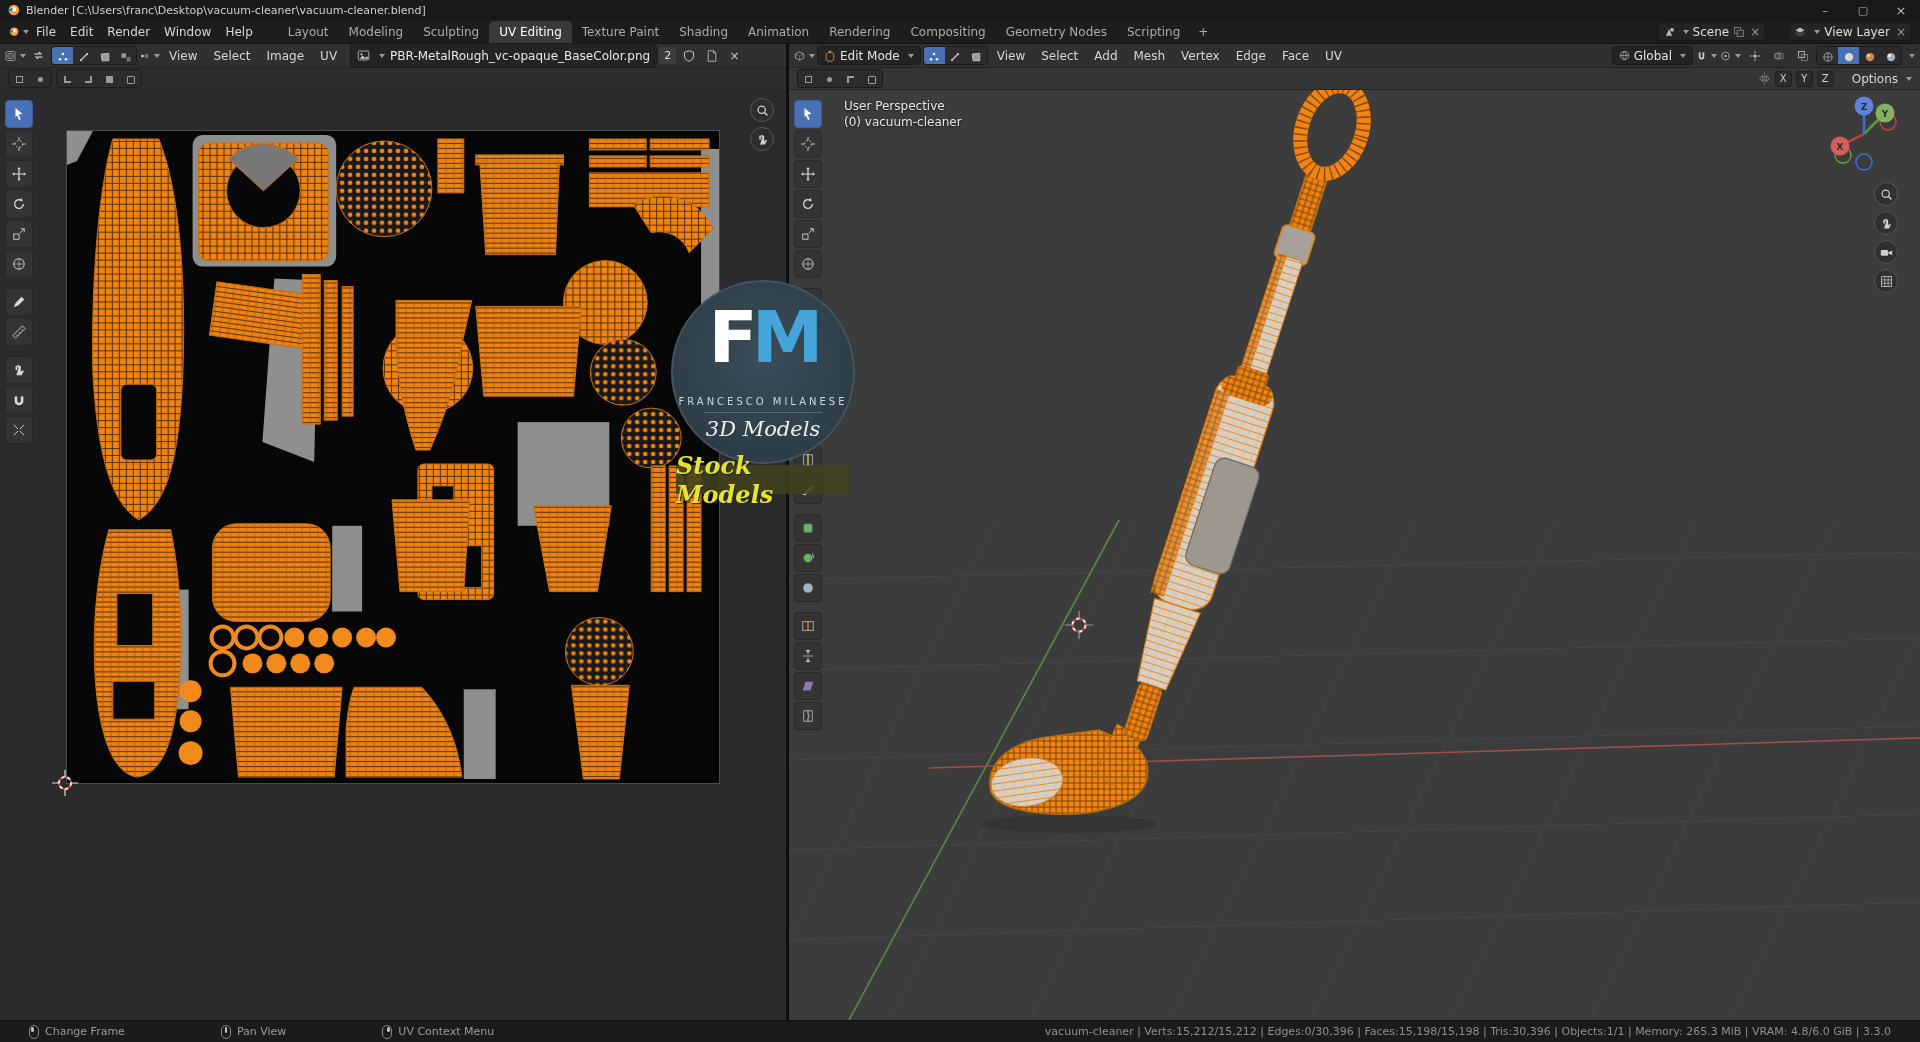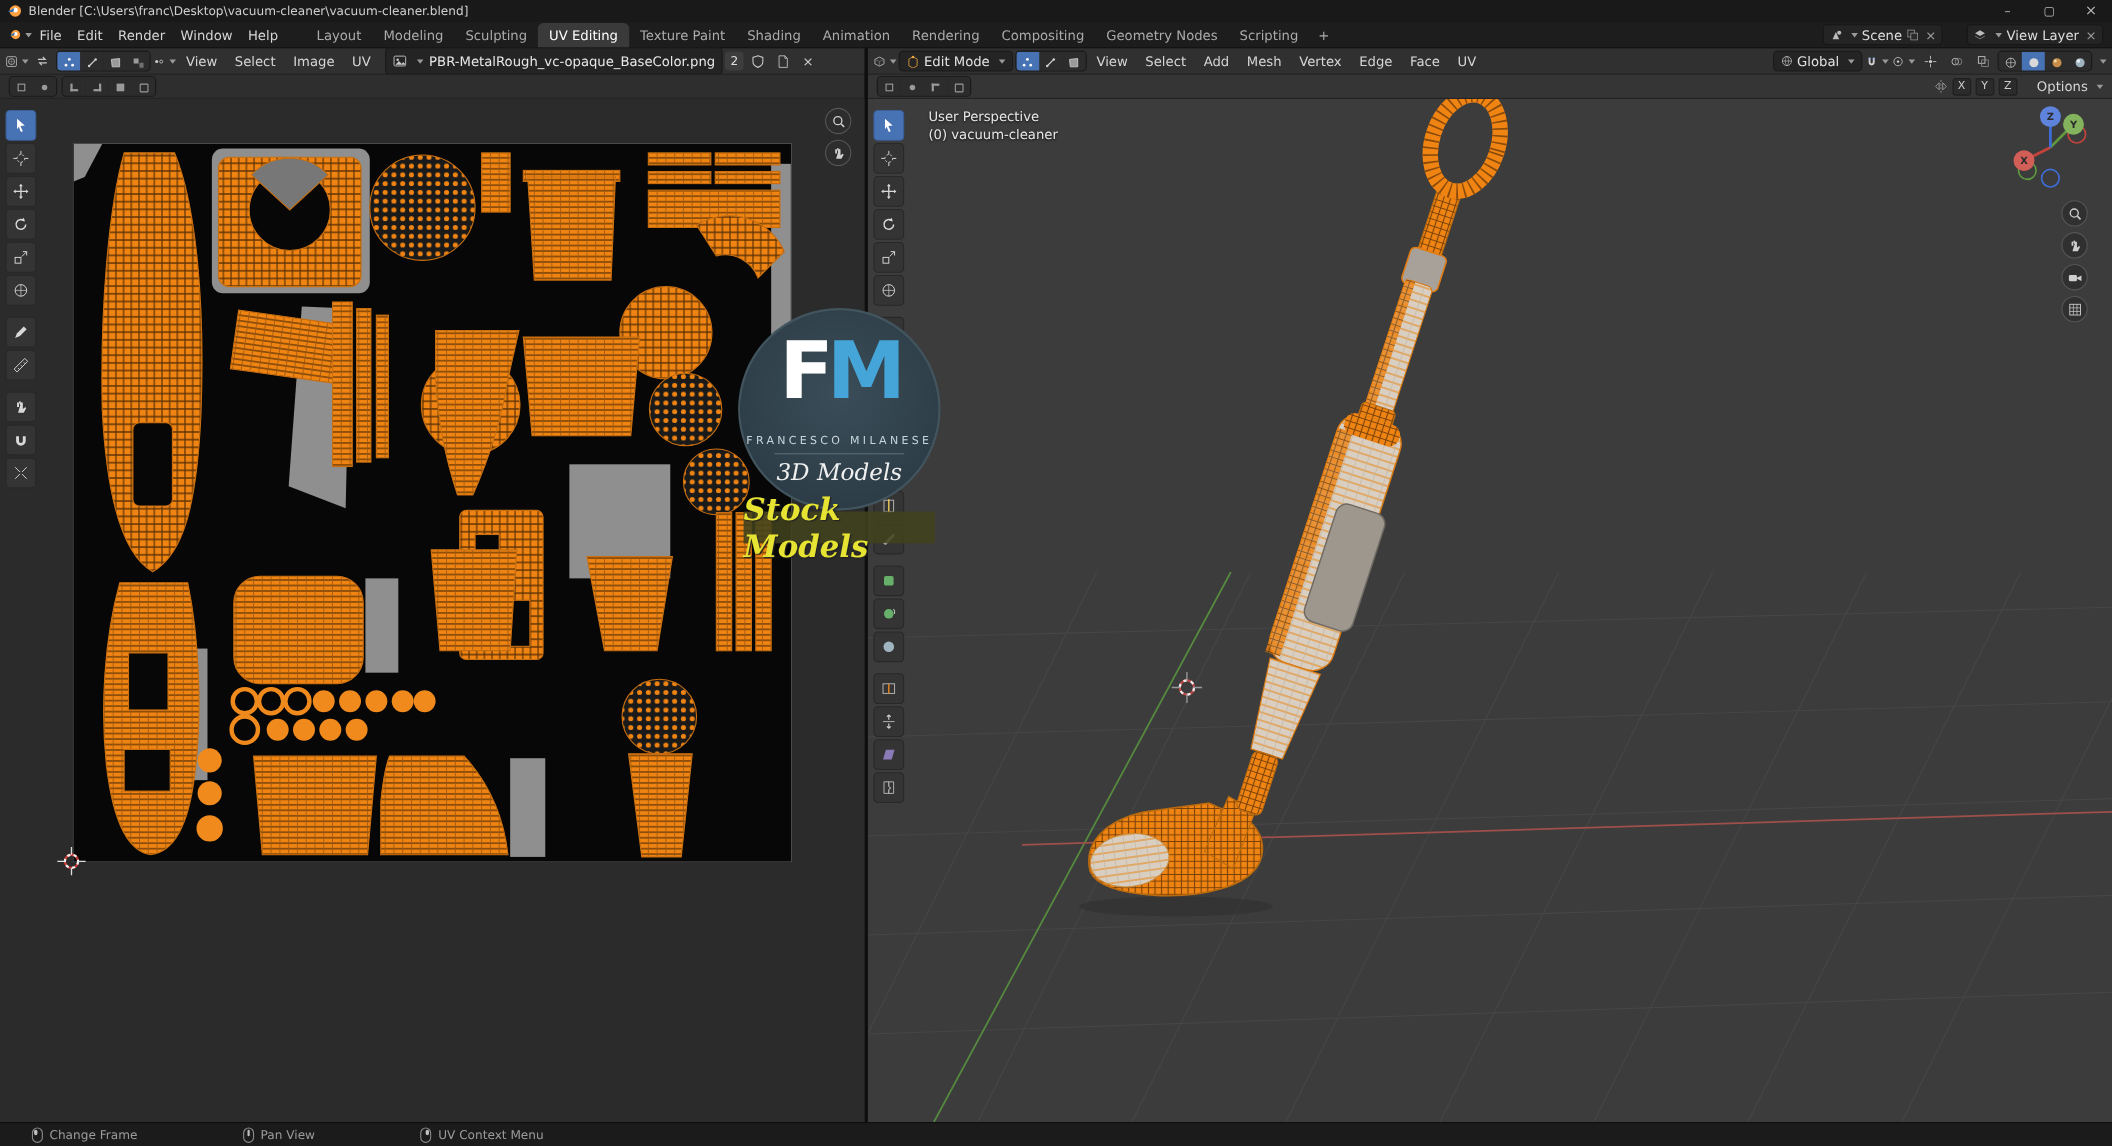--- a/index.html
+++ b/index.html
@@ -66,21 +66,21 @@
   .wm{position:absolute;left:671px;top:236px;width:184px;height:184px;border-radius:50%;
       background:radial-gradient(circle at 50% 42%, #3a4d58 0%, #2e3e48 70%, #273640 100%);
       border:2px solid #42555f;z-index:20;display:flex;flex-direction:column;align-items:center;justify-content:center}
   .wm-fm{font-size:72px;font-weight:bold;line-height:78px;letter-spacing:-6px;margin-top:-6px}
   .wm-f{color:#fff}.wm-m{color:#45a5d8}
   .wm-name{font-size:10px;letter-spacing:3px;color:#c9d5db;margin-top:20px;white-space:nowrap}
   .wm-line{width:118px;height:1px;background:#5a6c76;margin:5px 0 4px}
   .wm-models{font-family:"DejaVu Serif","Liberation Serif",serif;font-style:italic;font-size:21px;color:#f0f0f0}
   .wm-stock{position:absolute;left:676px;top:421px;width:174px;height:29px;background:rgba(64,66,30,.88);
       display:flex;align-items:center;justify-content:center;z-index:20;
-      font-family:"DejaVu Serif","Liberation Serif",serif;font-style:italic;font-weight:bold;font-size:28px;color:#e6e332;text-shadow:1px 1px 1px #222}
+      font-family:"DejaVu Serif","Liberation Serif",serif;font-style:italic;font-weight:bold;font-size:24px;color:#e6e332;text-shadow:1px 1px 1px #222}
 
   
   .statusbar{height:22px;background:#1b1b1b;border-top:1px solid #0e0e0e;display:flex;align-items:center;padding:0 29px;font-size:11px;color:#9b9b9b;flex:0 0 auto}
   .hint{display:flex;align-items:center;margin-right:96px;white-space:nowrap}
   .mouse{position:relative;width:10px;height:14px;border:1px solid #8a8a8a;border-radius:5px;display:inline-block;margin-right:6px}
   .mouse::after{content:"";position:absolute;background:#c0c0c0}
   .mouse-l::after{left:1px;top:1px;width:3px;height:5px;border-radius:2px}
   .mouse-m::after{left:3.5px;top:1px;width:2px;height:6px;border-radius:1px}
   .mouse-r::after{right:1px;top:1px;width:3px;height:5px;border-radius:2px}
   .stats{margin-left:auto;white-space:nowrap;color:#8f8f8f}
@@ -864,15 +864,16 @@
         <span>Change Frame</span>
       </span>
     <span class="hint">
         <span class="mouse mouse-m"></span>
         <span>Pan View</span>
       </span>
     <span class="hint">
         <span class="mouse mouse-r"></span>
         <span>UV Context Menu</span>
       </span>
+    <span class="stats">vacuum-cleaner | Verts:15,212/15,212 | Edges:0/30,396 | Faces:15,198/15,198 | Tris:30,396 | Objects:1/1 | Memory: 265.3 MiB | VRAM: 4.8/6.0 GiB | 3.3.0</span>
   </div>
 
 </div>
 
 </body></html>

